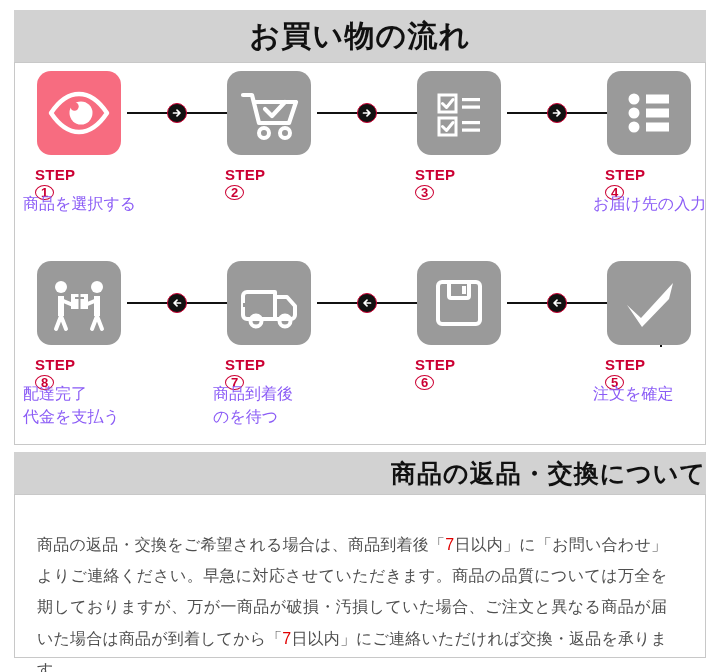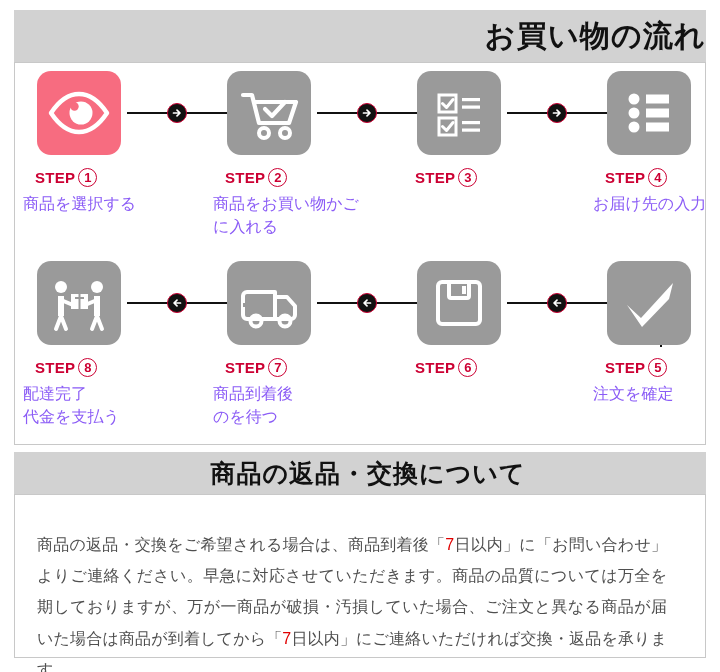--- a/index.html
+++ b/index.html
@@ -31,29 +31,29 @@
   .band-title {
     font-family: "Liberation Serif", "DejaVu Serif", serif;
     color: #111111;
     font-weight: 700;
     letter-spacing: 0.04em;
   }
   #flow-band {
     position: absolute;
     left: 14px; top: 10px;
     width: 692px; height: 52px;
-    justify-content: flex-end;
+    justify-content: center;
   }
   #flow-band .band-title { font-size: 30px; }
 
   #returns-band {
     position: absolute;
     left: 14px; top: 452px;
     width: 692px; height: 42px;
-    justify-content: center;
+    justify-content: flex-end;
     padding-left: 16px;
   }
   #returns-band .band-title { font-size: 25px; }
 
   
   .panel {
     position: absolute;
     background: #ffffff;
     border: 1px solid #c8c8c8;
     box-sizing: border-box;
@@ -97,23 +97,23 @@
     margin-left: 14px;
   }
   .tile.accent { background: #f76c80; }
 
   .tile svg { display: block; }
 
   .step-label {
     margin-top: 12px;
     margin-left: 12px;
     display: flex;
-    align-items: center;
     gap: 3px;
     height: 21px;
+    flex-direction: column;
   }
   .step-word {
     font-size: 15px;
     font-weight: 700;
     color: #cc0033;
     letter-spacing: 0.02em;
     line-height: 1;
   }
   .step-num {
     width: 19px; height: 19px;
@@ -252,22 +252,20 @@
             <path d="M16 24 H25 L32 52 H62 L69 31 H28" fill="none" stroke="#ffffff" stroke-width="4.2" stroke-linecap="round" stroke-linejoin="round"></path>
             <path d="M38 38 L45 45 L58 31" fill="none" stroke="#ffffff" stroke-width="4.2" stroke-linecap="round" stroke-linejoin="round"></path>
             <circle cx="37" cy="62" r="5" fill="none" stroke="#ffffff" stroke-width="4"></circle>
             <circle cx="58" cy="62" r="5" fill="none" stroke="#ffffff" stroke-width="4"></circle>
           </svg>
         </div>
         <div class="step-label">
           <span class="step-word">STEP</span>
           <span class="step-num">2</span>
         </div>
-        <div class="step-desc">商品をお買い物かご
-に入れる</div>
       </div>
 
       <div class="step col-3">
         <div class="tile">
           <svg width="84" height="84" viewBox="0 0 84 84">
             <rect x="22" y="24" width="17" height="17" fill="none" stroke="#ffffff" stroke-width="3"></rect>
             <path d="M25.5 32.5 L29.5 36.5 L36 28.5" fill="none" stroke="#ffffff" stroke-width="3" stroke-linecap="round" stroke-linejoin="round"></path>
             <rect x="45" y="27" width="18" height="3.2" fill="#ffffff"></rect>
             <rect x="45" y="34.5" width="18" height="3.2" fill="#ffffff"></rect>
             <rect x="22" y="47" width="17" height="17" fill="none" stroke="#ffffff" stroke-width="3"></rect>

